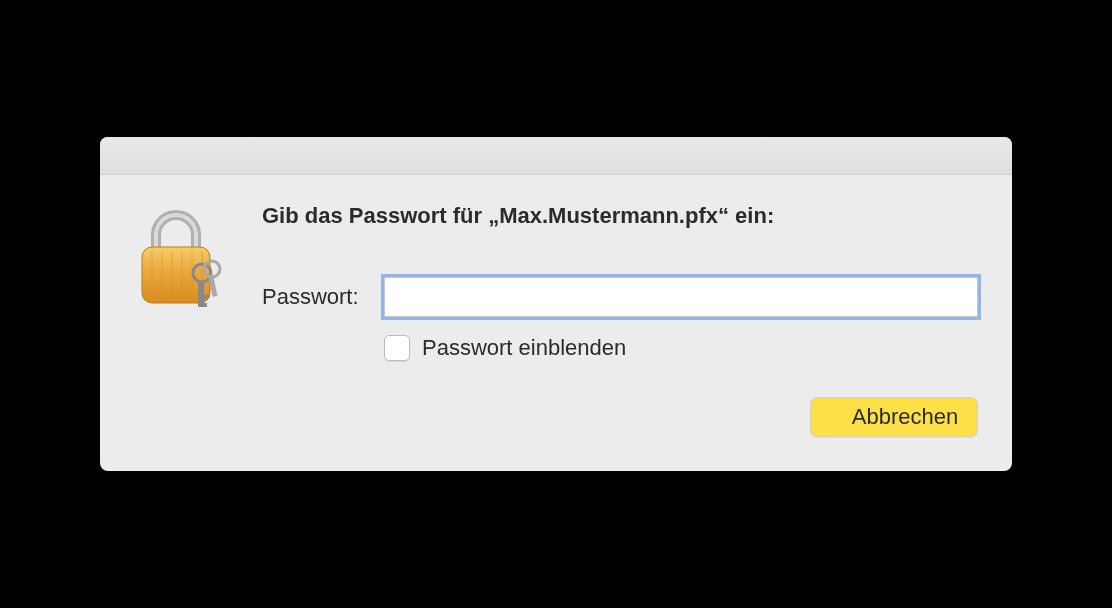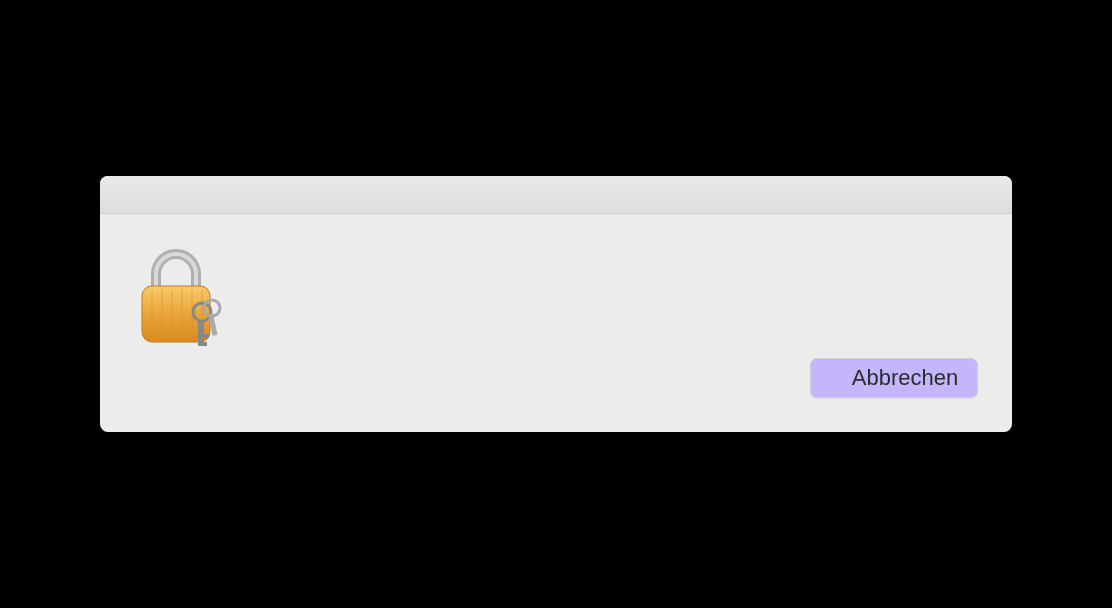--- a/index.html
+++ b/index.html
@@ -98,21 +98,21 @@
       min-width: 168px;
       height: 40px;
       border-radius: 7px;
       font-size: 22px;
       text-align: center;
       line-height: 38px;
       cursor: default;
       user-select: none;
     }
     .btn-secondary {
-      background: #c4b5fd;
+      background: #fde047;
       border: 1px solid #d0d0d0;
       color: #2b2b2b;
       box-shadow: 0 1px 1px rgba(0,0,0,0.06);
       padding-left: 22px;
     }
     .btn-primary {
       background: linear-gradient(#4ea0fb, #1472f3);
       border: 1px solid #1a6fe0;
       color: #fff;
       box-shadow: 0 1px 1px rgba(0,0,0,0.1);
@@ -156,18 +156,31 @@
             <rect x="10" y="18" width="6" height="26" fill="#888" rx="1"></rect>
             <rect x="14" y="32" width="7" height="4" fill="#888"></rect>
             <rect x="14" y="40" width="5" height="4" fill="#888"></rect>
             <circle cx="24" cy="6" r="8" fill="none" stroke="#aaa" stroke-width="3"></circle>
             <rect x="20" y="12" width="5" height="22" fill="#aaa" rx="1" transform="rotate(-12 22 12)"></rect>
           </g>
         </svg>
       </span>
     </div>
 
+    <div class="content-col">
+      <div class="prompt">Gib das Passwort für „Max.Mustermann.pfx“ ein:</div>
+
+      <div class="field-row">
+        <div class="field-label">Passwort:</div>
+        <input type="password" class="password-input" value="" style="">
+      </div>
+
+      <div class="check-row">
+        <div class="checkbox" role="checkbox" aria-checked="false"></div>
+        <div class="check-label">Passwort einblenden</div>
+      </div>
+    </div>
   </div>
 
   <div class="button-row">
     <div class="btn btn-secondary">Abbrechen</div>
   </div>
 </div>
 
 </body></html>

